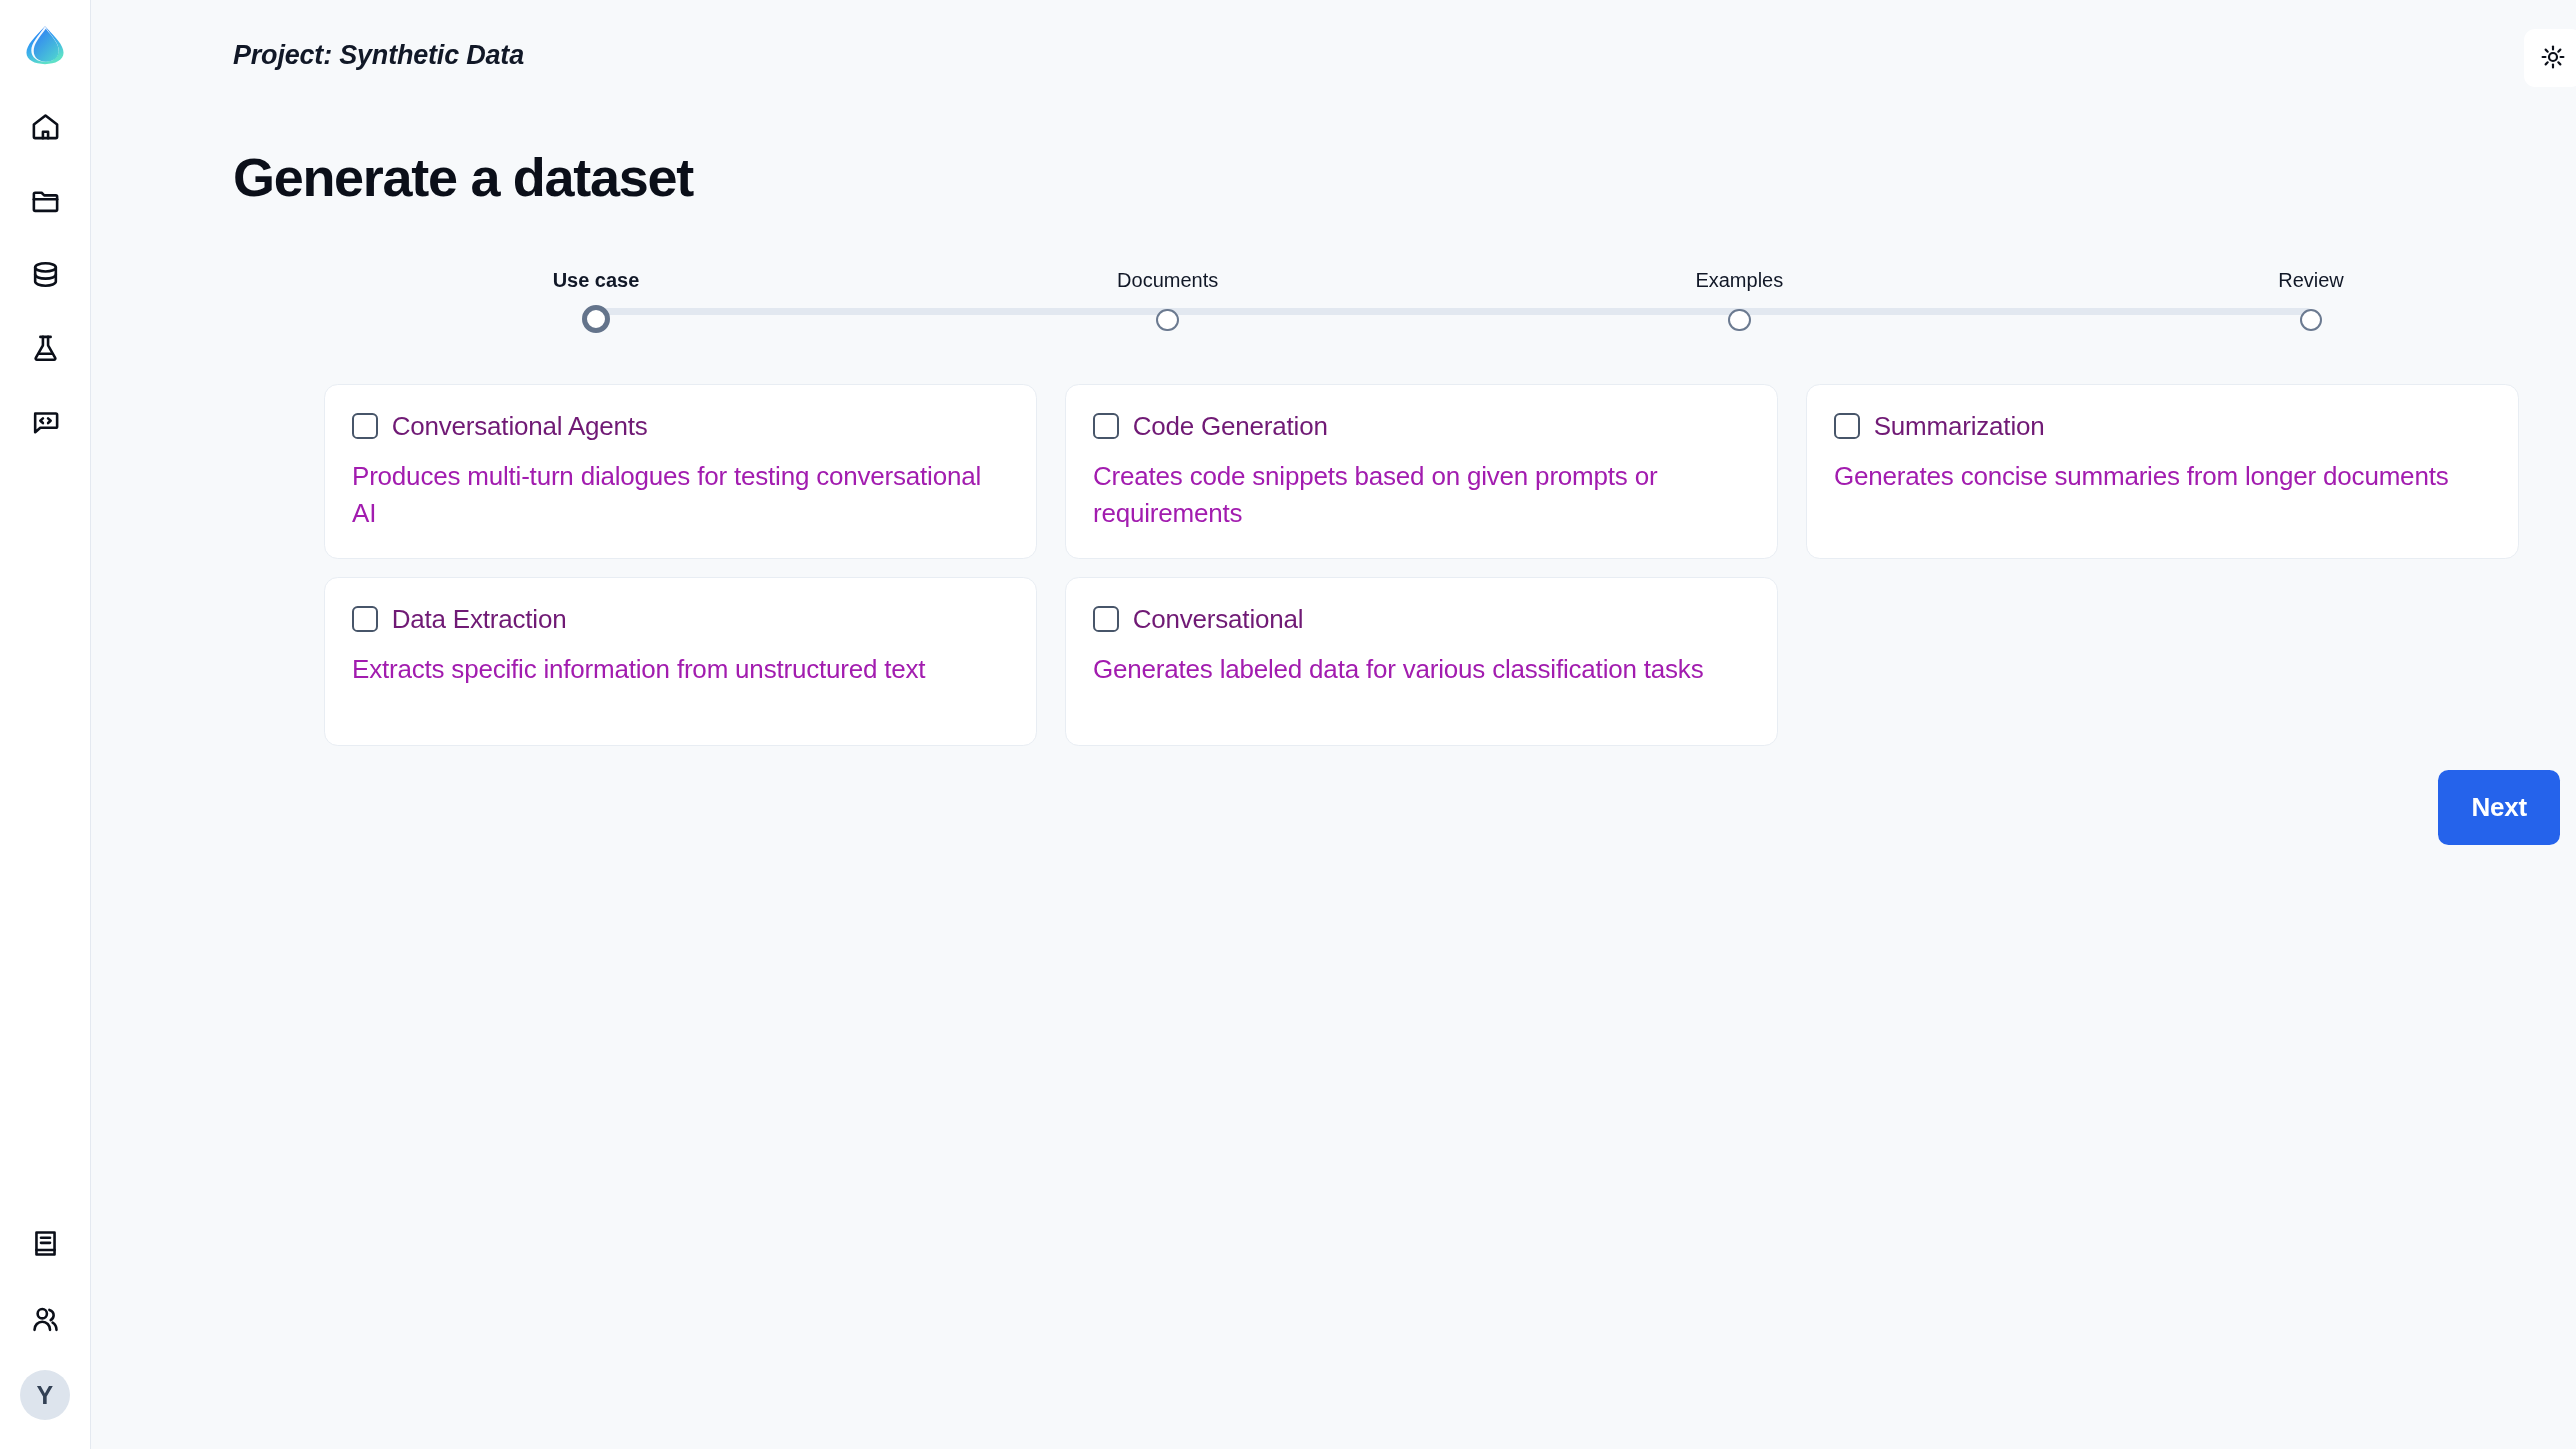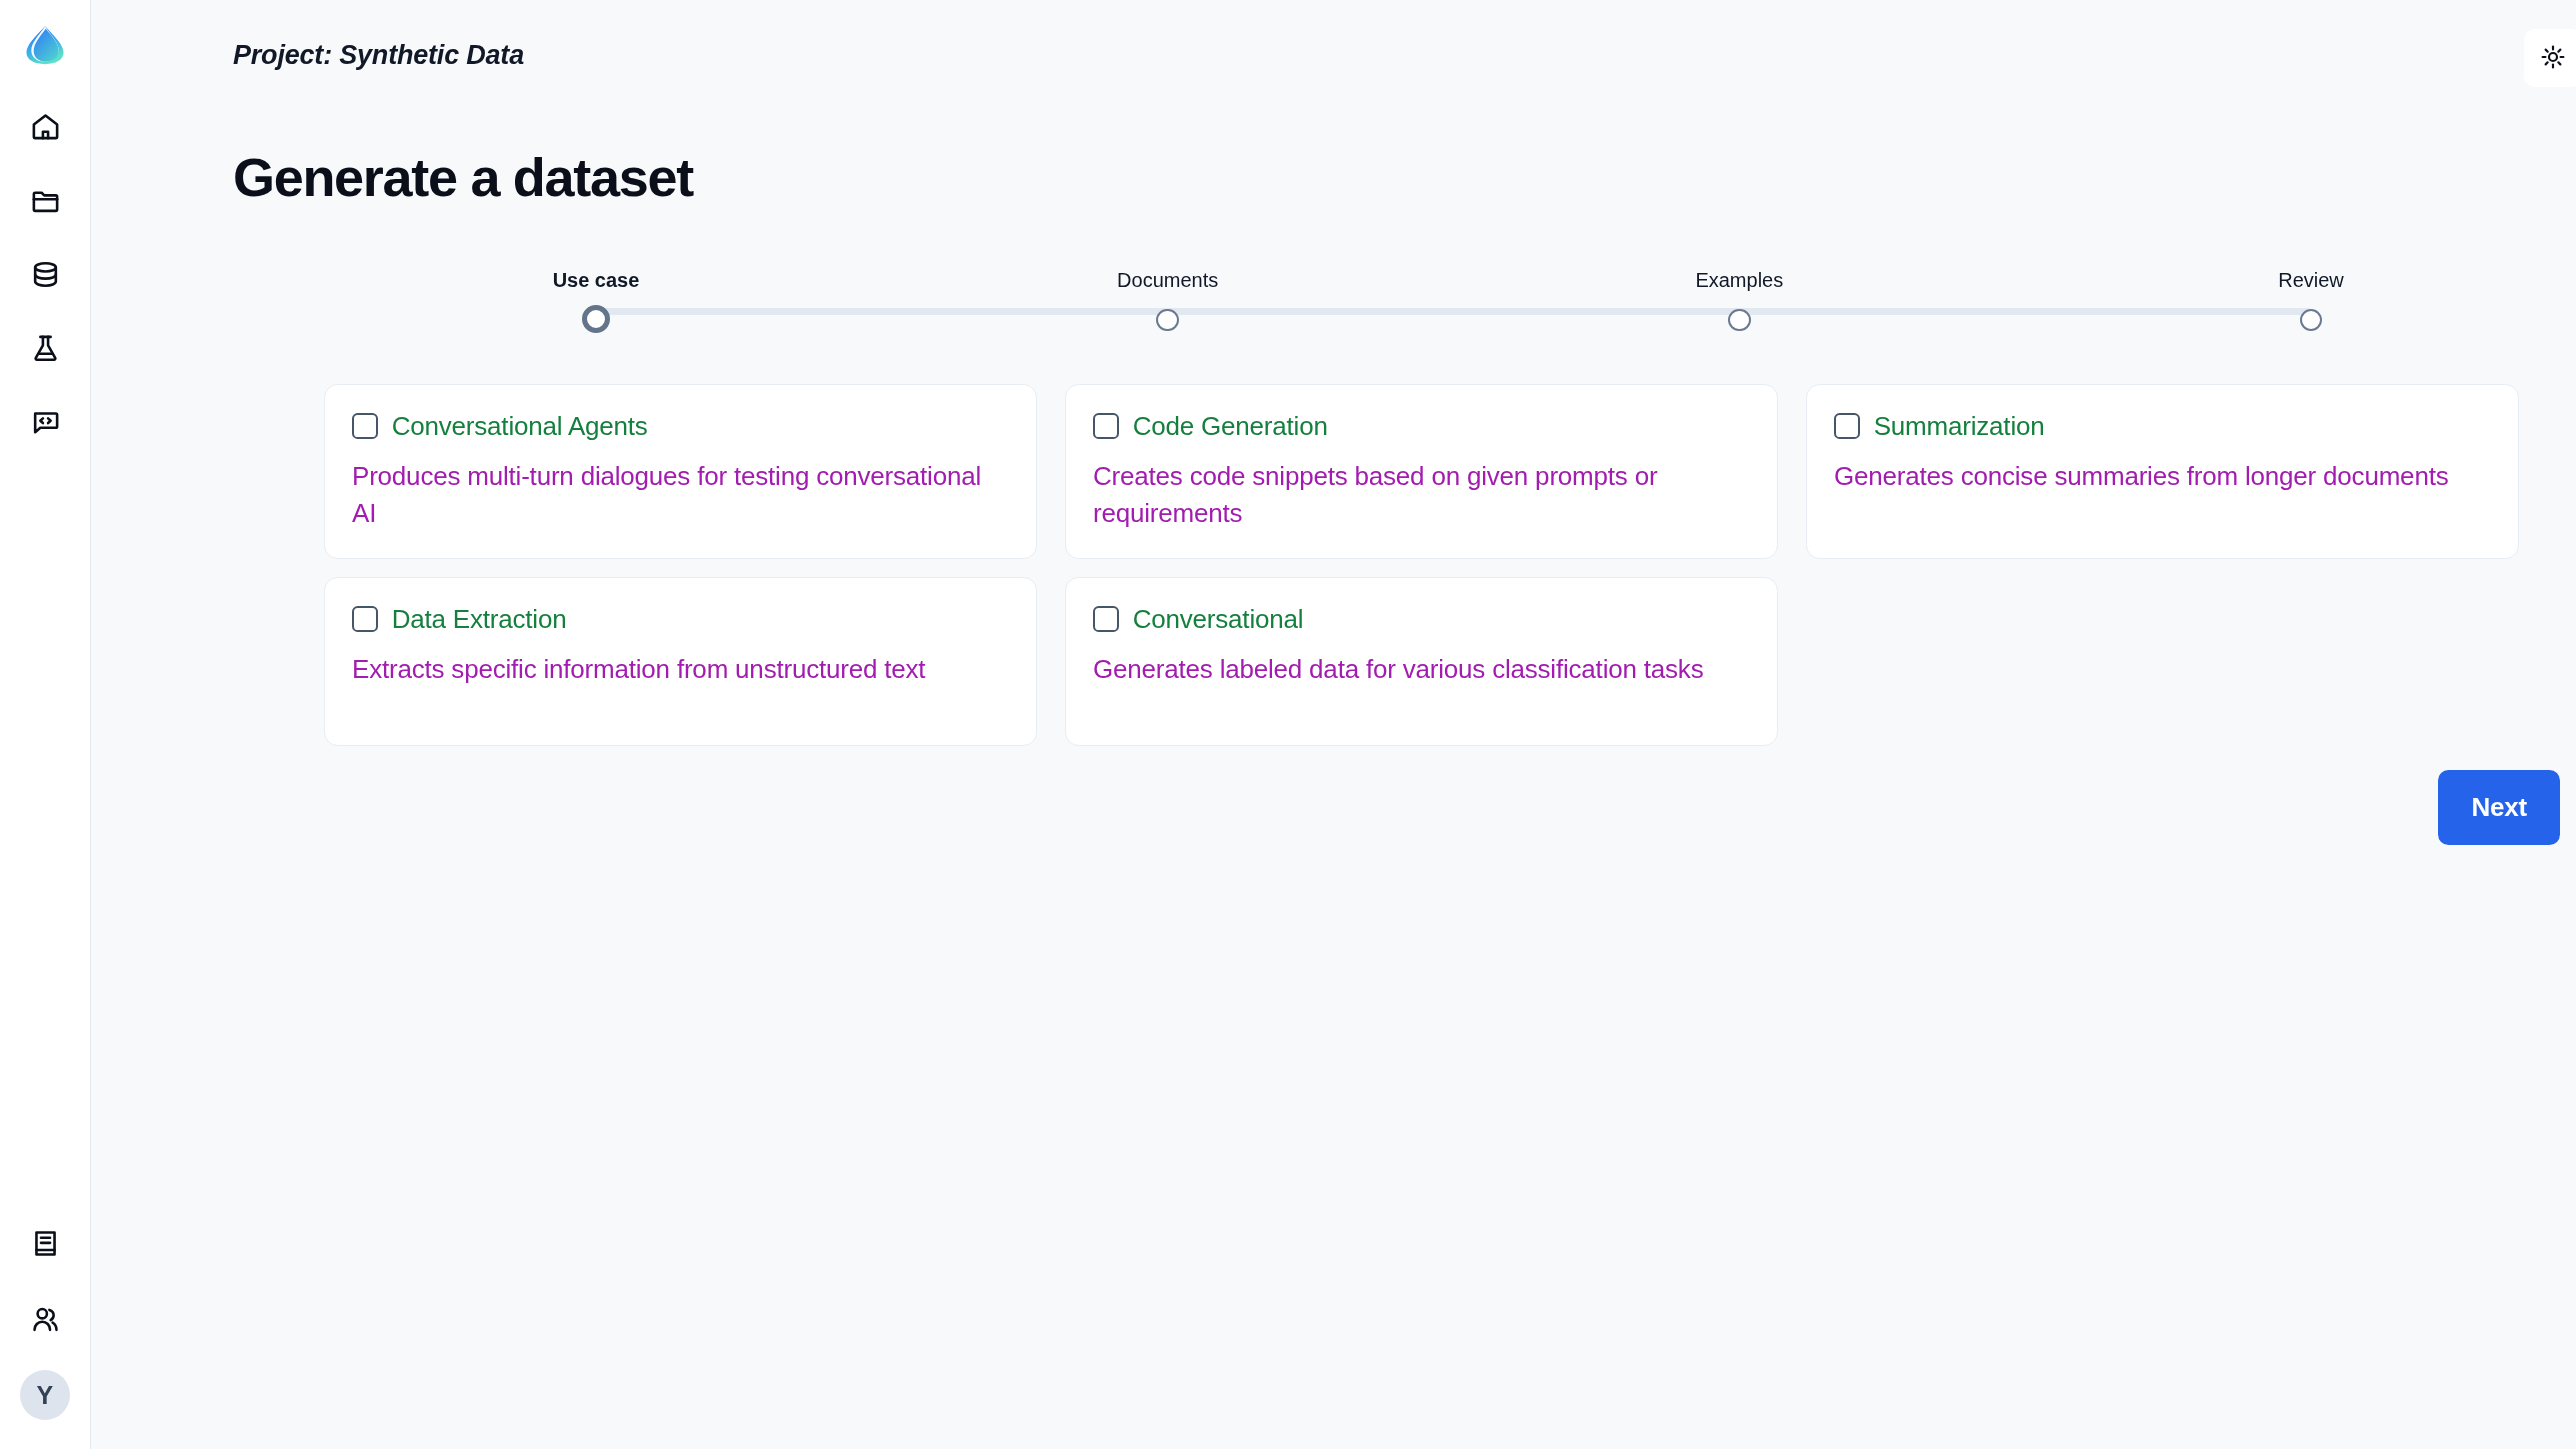--- a/index.html
+++ b/index.html
@@ -250,21 +250,21 @@
     justify-content: center;
   }
 
   .checkbox.checked {
     background: #111827;
     border-color: #111827;
   }
 
   .card-title {
     font-size: 26px;
-    color: #15803d;
+    color: #701a75;
     line-height: 1.1;
     letter-spacing: -0.2px;
   }
 
   .card.selected .card-title { color: #0b0f19; }
 
   .card-desc {
     margin-top: 17.7px;
     font-size: 26px;
     line-height: 1.42;

